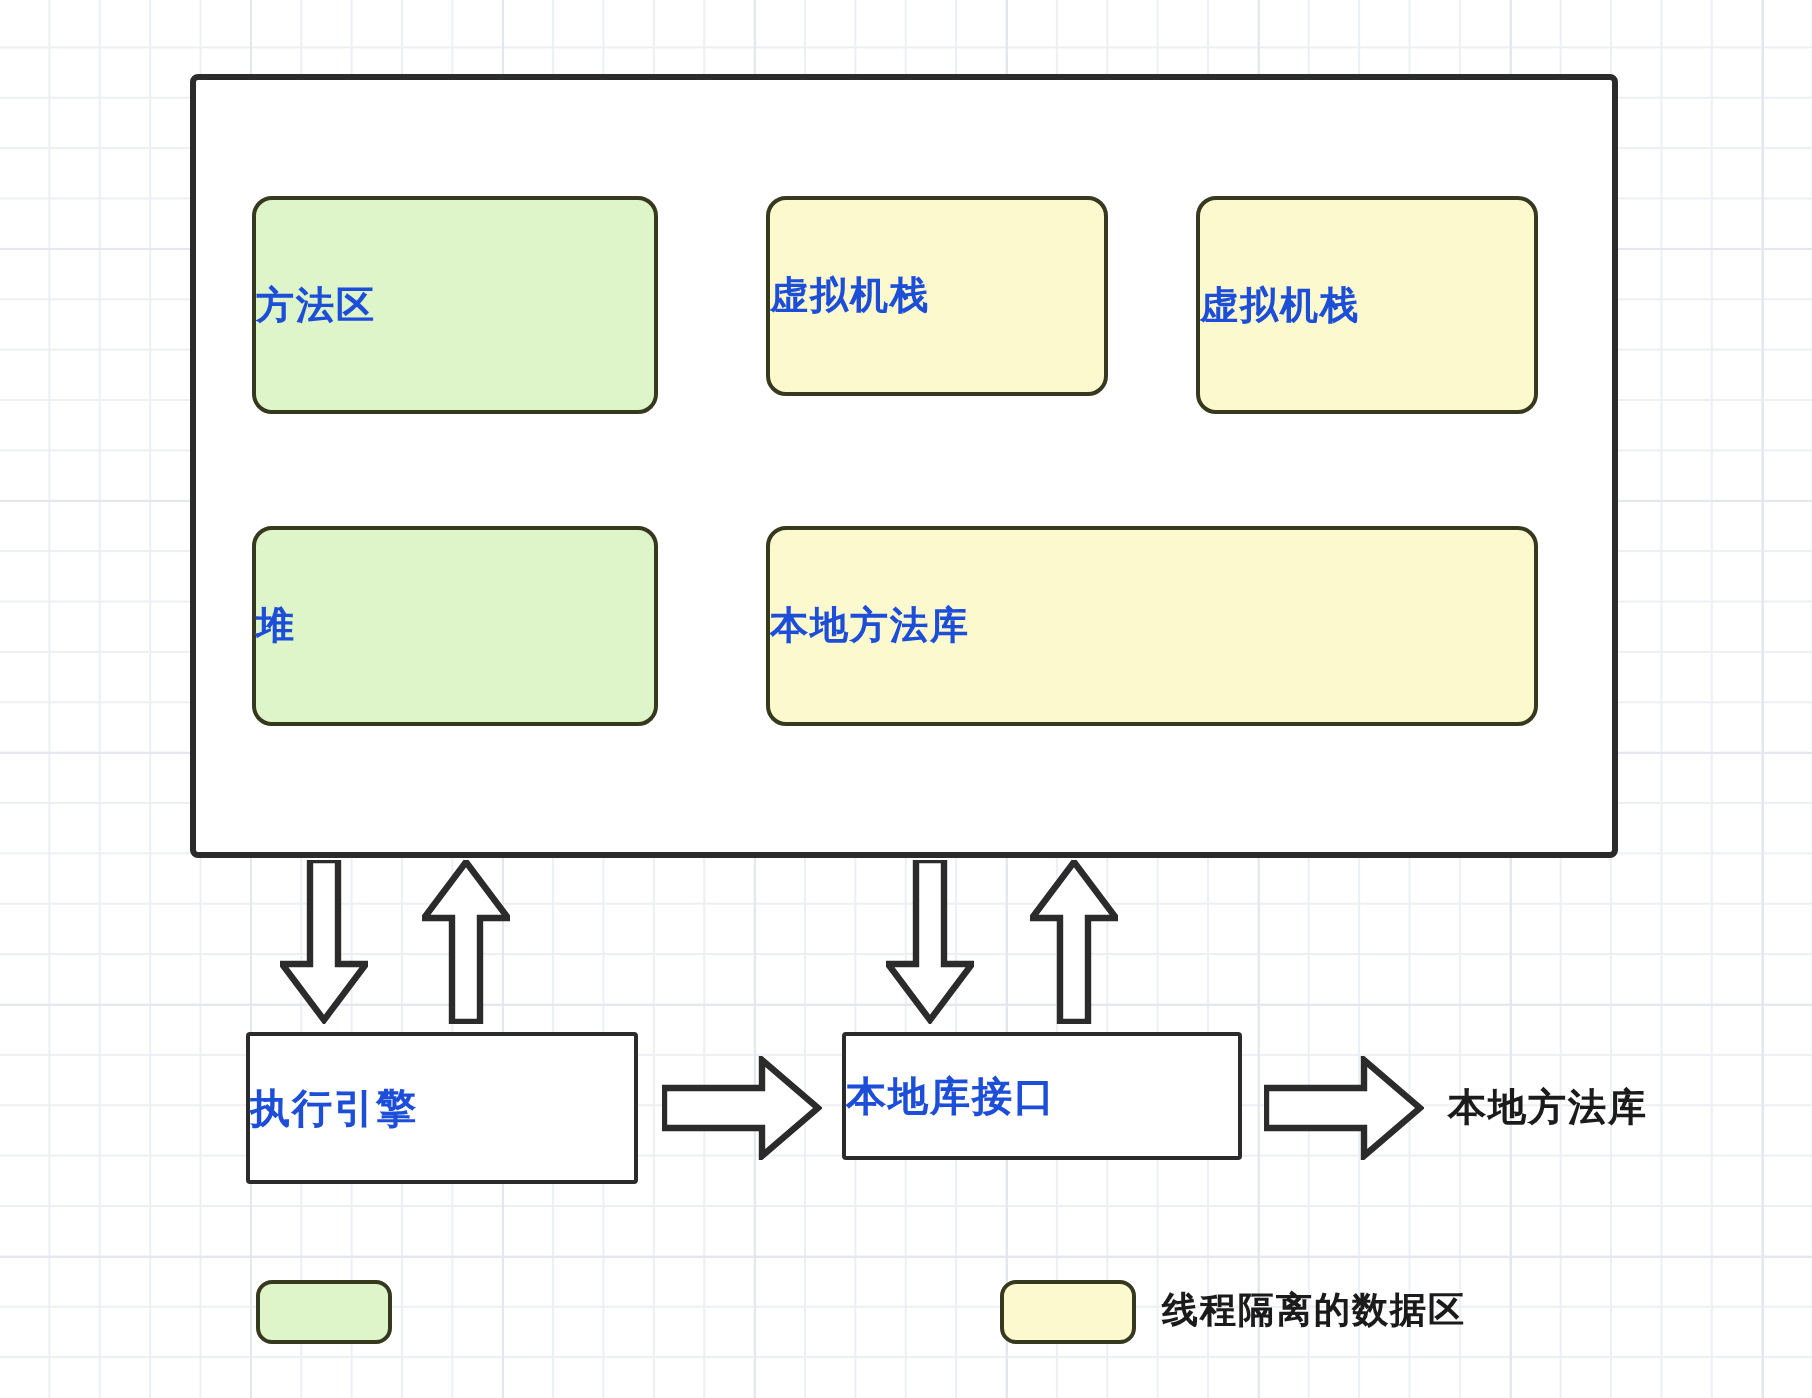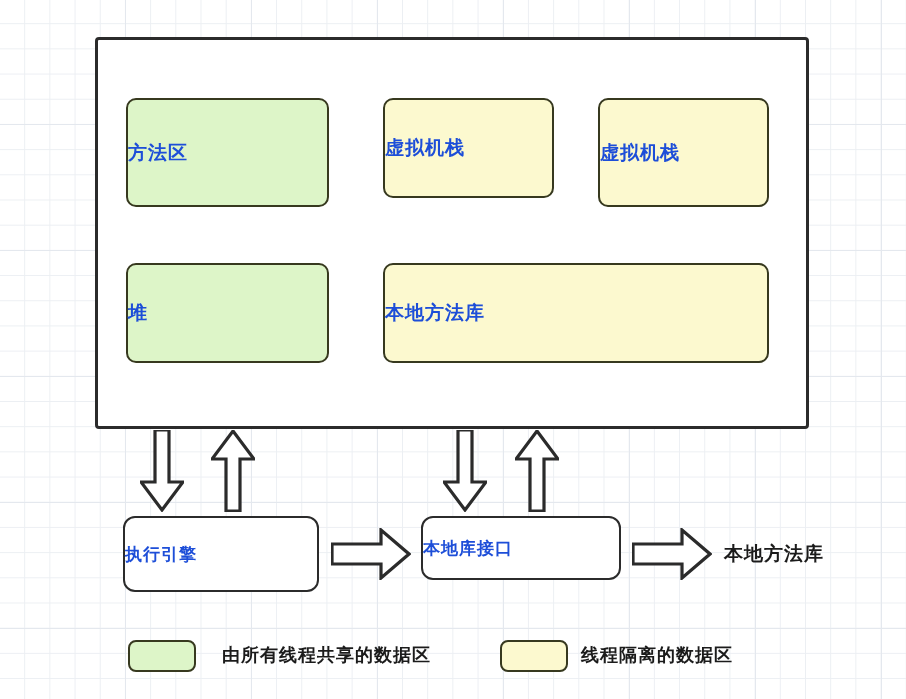--- a/index.html
+++ b/index.html
@@ -63,23 +63,23 @@
   .isolated { background: #fcf9cf; }
 
   #box-method-area  { left: 126px; top:  98px; width: 203px; height: 109px; }
   #box-vm-stack     { left: 383px; top:  98px; width: 171px; height: 100px; }
   #box-native-stack { left: 598px; top:  98px; width: 171px; height: 109px; }
   #box-heap         { left: 126px; top: 263px; width: 203px; height: 100px; }
   #box-pc-register  { left: 383px; top: 263px; width: 386px; height: 100px; }
 
   .plain-box {
     border: 2px solid #2b2b2b;
-    border-radius: 12px;
+    border-radius: 2px;
     background: #ffffff;
-    font-size: 17px;
+    font-size: 20px;
     font-weight: 700;
   }
   #box-exec-engine  { left: 123px; top: 516px; width: 196px; height: 76px; }
   #box-native-iface { left: 421px; top: 516px; width: 200px; height: 64px; }
 
   .free-label {
     font-size: 19px;
     font-weight: 700;
     color: #1b1b1b;
     letter-spacing: 1px;
@@ -170,18 +170,17 @@
 
   <svg class="arrow" style="left:632px; top:528px;" width="80" height="52" viewBox="0 0 80 52">
     <polygon points="1,16 50,16 50,2 78,26 50,50 50,36 1,36" fill="#ffffff" stroke="#2b2b2b" stroke-width="3.2" stroke-linejoin="miter"></polygon>
   </svg>
 
   <div id="label-native-lib" class="node free-label">
     <span>本地方法库</span>
   </div>
 
   <div id="legend-swatch-shared" class="legend-swatch" style="background: rgb(221, 245, 200);"></div>
-  <div id="legend-label-shared" class="legend-label">由所有线程共享的数据区</div>
 
   <div id="legend-swatch-isolated" class="legend-swatch" style="background: rgb(252, 249, 207);"></div>
   <div id="legend-label-isolated" class="legend-label">线程隔离的数据区</div>
 
 </div>
 
 </body></html>

